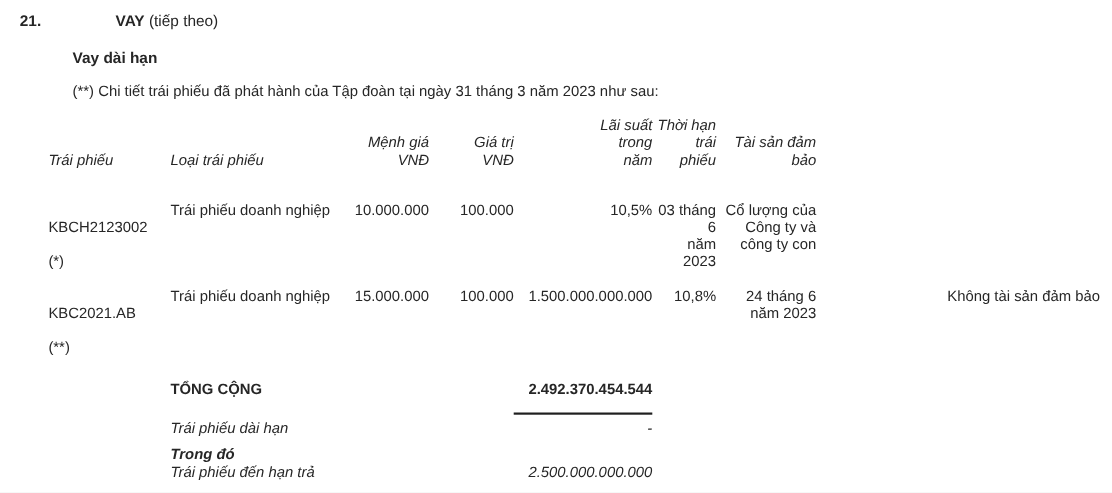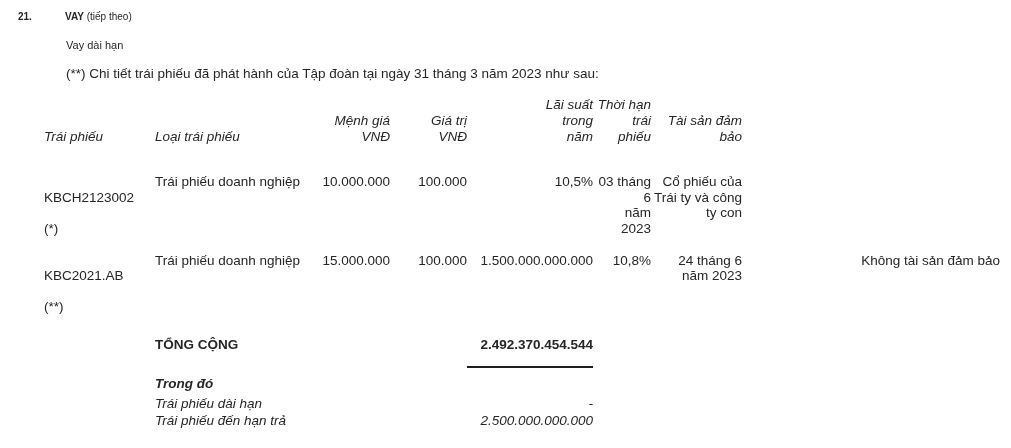--- a/index.html
+++ b/index.html
@@ -7,24 +7,24 @@
   .page {
     position:relative;
     width:1011px; height:448px;
     background:#ffffff;
     color:#262626;
     font-family:"Liberation Sans","DejaVu Sans",sans-serif;
     font-size:13.5px;
     overflow:hidden;
     padding-top:11px;
   }
-  .heading { display:flex; margin-left:18px; font-size:10px; }
+  .heading { display:flex; margin-left:18px; font-size:14px;gap:40px; }
   .heading .num { width:47px; font-weight:bold; }
   .heading .ttl b { font-weight:bold; }
-  .subheading { margin:17px 0 0 66px; font-weight:normal; font-size:11px; }
+  .subheading { margin:17px 0 0 66px; font-weight:bold; font-size:14px; }
   .intro { margin:15px 0 0 66px; }
 
   .bond-table { margin:7px 0 0 44px; width:956px; }
   .trow {
     display:grid;
     grid-template-columns:111px 160px 75px 77px 126px 58px 91px 258px;
   }
   .trow.thead { min-height:57px; align-items:end; font-style:italic; line-height:1.18; }
   .cell { white-space:pre-line; }
   .c3,.c4,.c5,.c6,.c7,.c8 { text-align:right; }
@@ -77,21 +77,21 @@
       <div class="cell c1">
         <div>KBCH2123002</div>
         <div>(*)</div>
       </div>
       <div class="cell c2 nowrap">Trái phiếu doanh nghiệp</div>
       <div class="cell c3">10.000.000</div>
       <div class="cell c4">100.000</div>
       <div class="cell c6">10,5%</div>
       <div class="cell c7">03 tháng 6
 năm 2023</div>
-      <div class="cell c8">Cổ phiếu của Trái ty và công ty con</div>
+      <div class="cell c8">Cổ lượng của Công ty và công ty con</div>
     </div>
 
     <div class="trow data">
       <div class="cell c1">
         <div>KBC2021.AB</div>
         <div>(**)</div>
       </div>
       <div class="cell c2 nowrap">Trái phiếu doanh nghiệp</div>
       <div class="cell c3">15.000.000</div>
       <div class="cell c4">100.000</div>
@@ -105,33 +105,33 @@
 
     <div class="trow row-total">
       <div class="cell c1"></div>
       <div class="cell span234">TỔNG CỘNG</div>
       <div class="cell c5">2.492.370.454.544</div>
       <div class="cell c6"></div>
       <div class="cell c7"></div>
       <div class="cell c8"></div>
     </div>
 
-    <div class="trow row-breakdown">
+    <div class="trow row-item">
       <div class="cell c1"></div>
-      <div class="cell span234">Trong đó</div>
-      <div class="cell c5"></div>
+      <div class="cell span234">Trái phiếu dài hạn</div>
+      <div class="cell c5">-</div>
       <div class="cell c6"></div>
       <div class="cell c7"></div>
       <div class="cell c8"></div>
     </div>
 
-    <div class="trow row-item">
+    <div class="trow row-breakdown">
       <div class="cell c1"></div>
-      <div class="cell span234">Trái phiếu dài hạn</div>
-      <div class="cell c5">-</div>
+      <div class="cell span234">Trong đó</div>
+      <div class="cell c5"></div>
       <div class="cell c6"></div>
       <div class="cell c7"></div>
       <div class="cell c8"></div>
     </div>
 
     <div class="trow row-item tight">
       <div class="cell c1"></div>
       <div class="cell span234">Trái phiếu đến hạn trả</div>
       <div class="cell c5">2.500.000.000.000</div>
       <div class="cell c6"></div>

